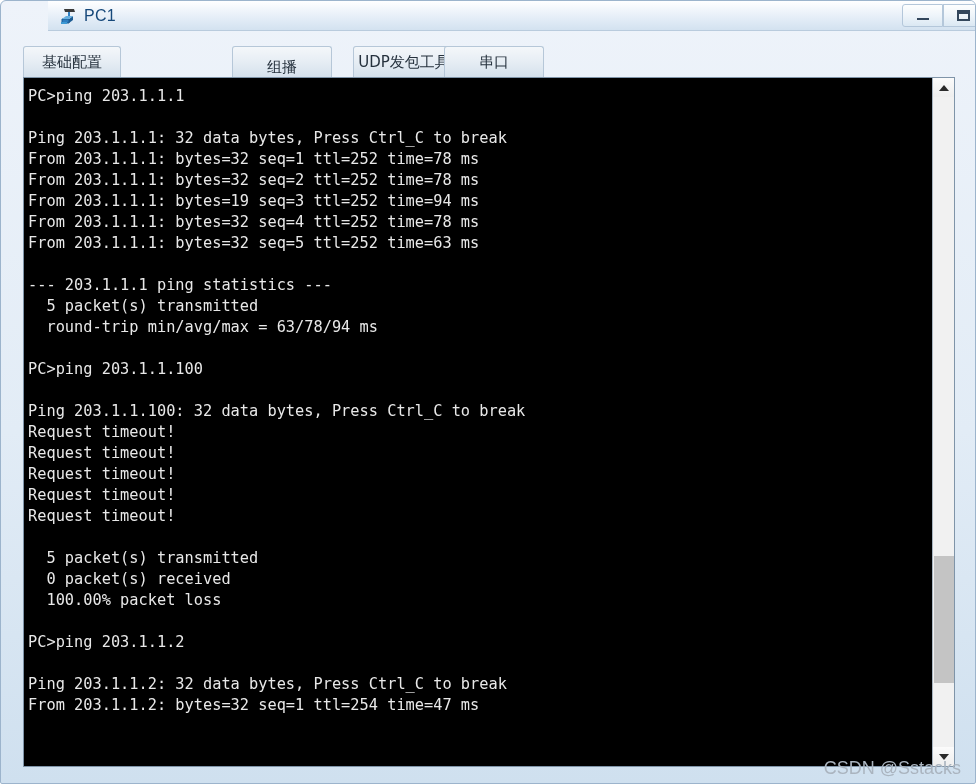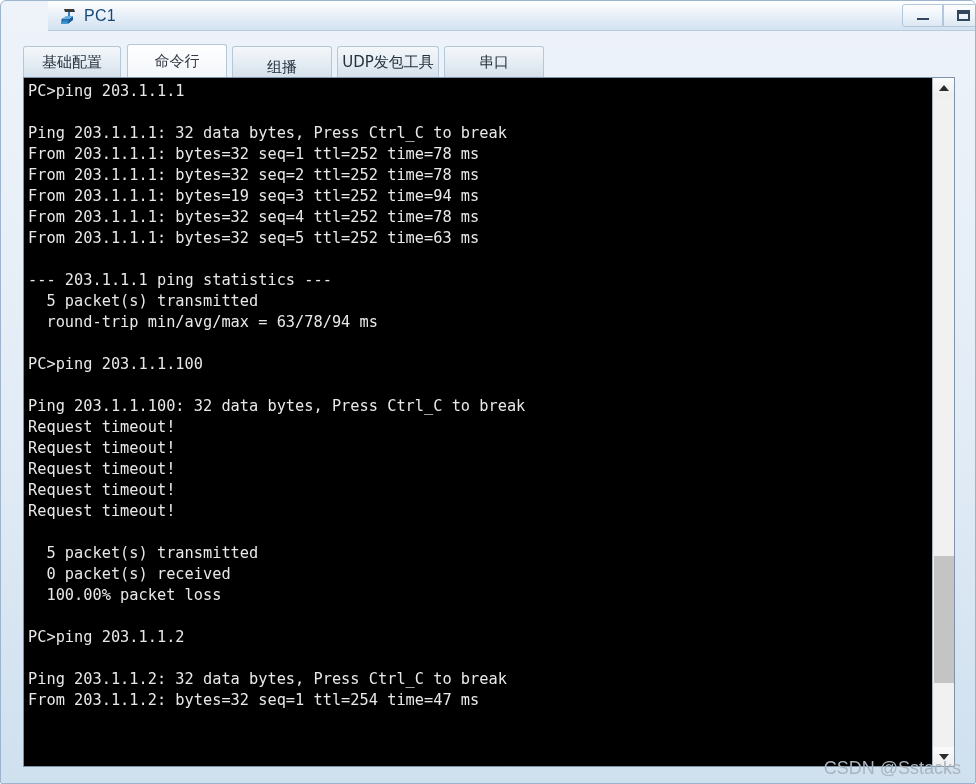--- a/index.html
+++ b/index.html
@@ -117,21 +117,21 @@
     border: 1px solid #7f94a8;
     box-sizing: border-box;
     overflow: hidden;
   }
   #term {
     position: absolute;
     left: 0; top: 0;
     width: 908px; height: 688px;
     background: #000000;
     overflow: hidden;
-    padding: 3px 0 0 4px;
+    padding: 8px 0 0 4px;
     box-sizing: border-box;
   }
   .line {
     font-family: "DejaVu Sans Mono", "Liberation Mono", monospace;
     font-size: 15.3px;
     line-height: 21px;
     height: 21px;
     color: #e8e8e8;
     white-space: pre;
     letter-spacing: 0px;
@@ -210,27 +210,24 @@
     </div>
     <div class="winbtn" id="btn-close">
       <span class="glyph-close">X</span>
     </div>
   </div>
 
   <div id="tabstrip">
       <div class="tab" style="left: 22px; width: 98px;">
         <span>基础配置</span>
       </div>
-      <div class="tab active" style="left: 126px; width: 100px;">
-        <span>命令行</span>
-      </div>
       <div class="tab" style="left: 231px; width: 100px; align-items: flex-end;">
         <span>组播</span>
       </div>
-      <div class="tab" style="left: 336px; width: 102px;">
+      <div class="tab" style="left: 352px; width: 102px;">
         <span>UDP发包工具</span>
       </div>
       <div class="tab" style="left: 443px; width: 100px;">
         <span>串口</span>
       </div>
     </div>
 
   <div id="term-wrap">
     <div id="term">
         <div class="line">PC&gt;ping 203.1.1.1</div>

